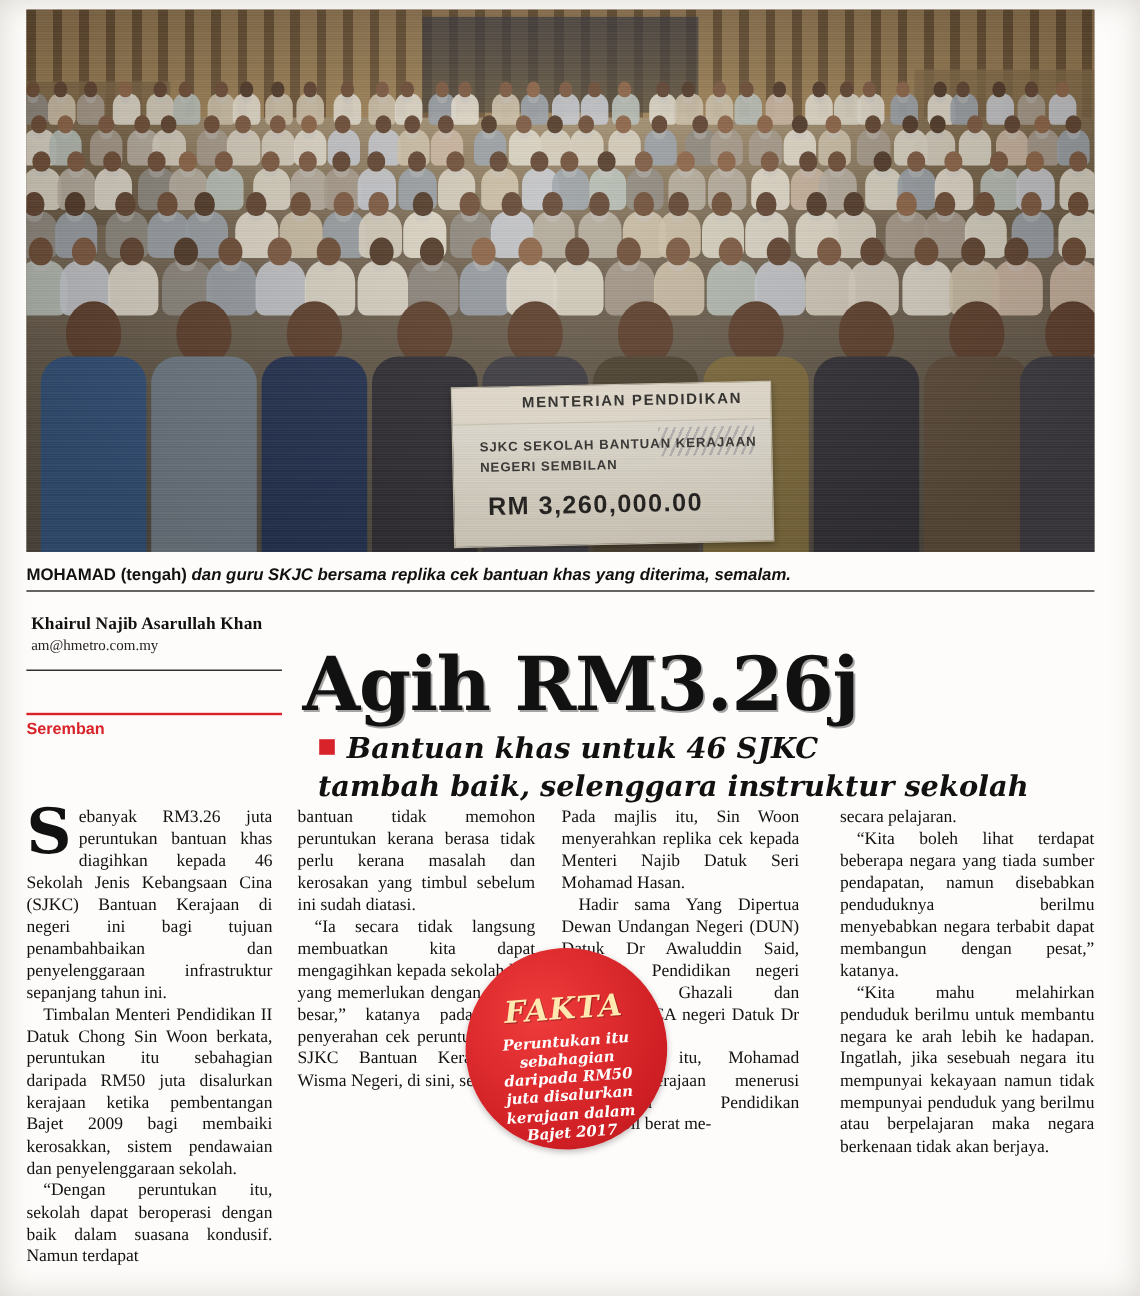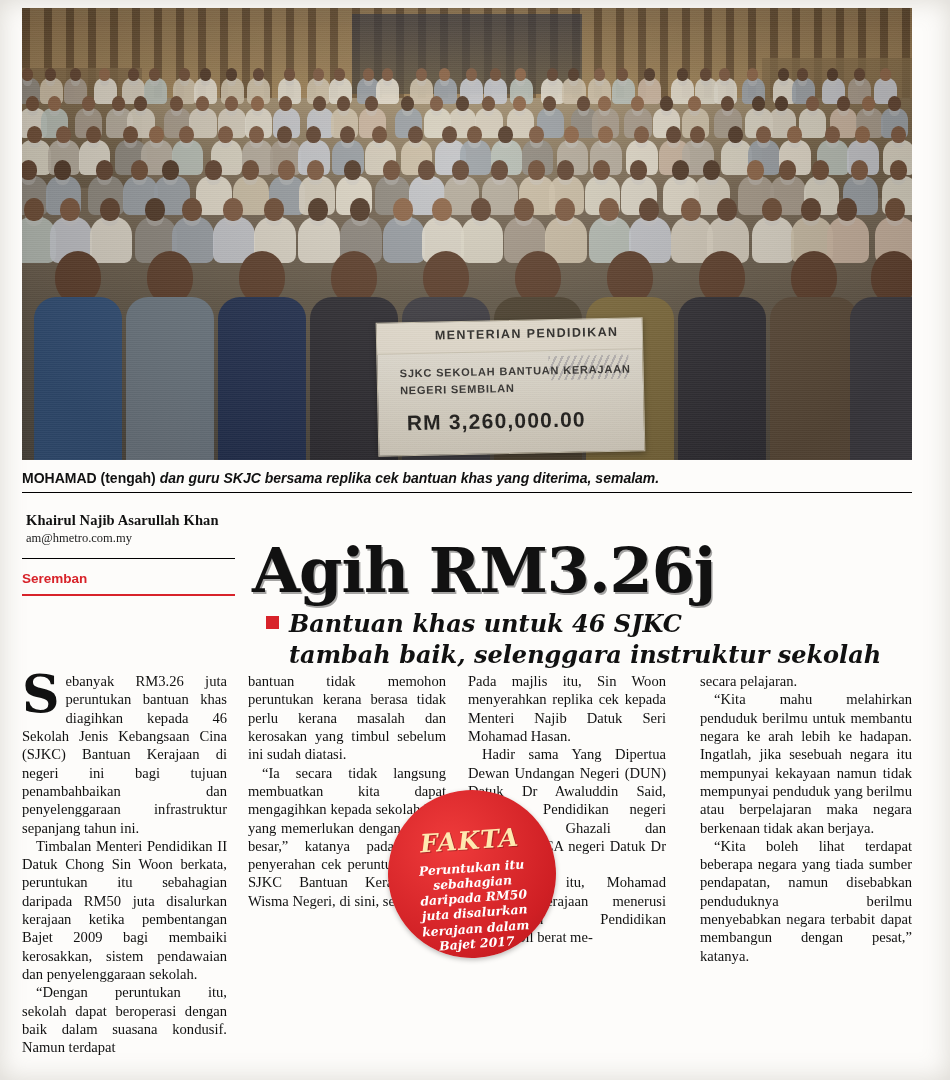--- a/index.html
+++ b/index.html
@@ -235,35 +235,35 @@
   }
   .kicker-square {
     position: absolute;
     left: 266px;
     top: 616px;
     width: 13px;
     height: 13px;
     background: #d8232a;
   }
   .kicker .l1 { display: block; padding-left: 24px; }
-  .kicker .l2 { display: block; padding-left: 0; margin-left: 24px; }
+  .kicker .l2 { display: block; padding-left: 0; }
 
   
   .rule-loc {
     position: absolute;
     left: 22px;
     top: 594px;
     width: 213px;
     height: 2px;
     background: #d8232a;
   }
   .location {
     position: absolute;
     left: 22px;
-    top: 571px;
+    top: 600px;
     font-family: "Liberation Sans", sans-serif;
     font-size: 13.5px;
     font-weight: bold;
     color: #d8232a;
   }
 
   
   .col {
     position: absolute;
     top: 672px;
@@ -713,22 +713,22 @@
       <p class="first">bantuan tidak memohon peruntukan kerana berasa tidak perlu kerana masalah dan kerosakan yang timbul sebelum ini sudah diatasi.</p>
       <p>“Ia secara tidak langsung membuatkan kita dapat mengagihkan kepada sekolah lain yang memerlukan dengan jumlah besar,” katanya pada majlis penyerahan cek peruntukan khas SJKC Bantuan Kerajaan di Wisma Negeri, di sini, semalam.</p>
     </div>
   <div class="col" id="col3">
       <p class="first">Pada majlis itu, Sin Woon menyerahkan replika cek kepada Menteri Najib Datuk Seri Mohamad Hasan.</p>
       <p>Hadir sama Yang Dipertua Dewan Undangan Negeri (DUN) Datuk Dr Awaluddin Said, Pengarah Pendidikan negeri PKharudin Ghazali dan Pengerusi MCA negeri Datuk Dr Lim Chin Fui.</p>
       <p>Sementara itu, Mohamad berkata, kerajaan menerusi Kementerian Pendidikan mengambil berat me-</p>
     </div>
   <div class="col" id="col4">
       <p class="first">secara pelajaran.</p>
+      <p>“Kita boleh lihat terdapat beberapa negara yang tiada sumber pendapatan, namun disebabkan penduduknya berilmu menyebabkan negara terbabit dapat membangun dengan pesat,” katanya.</p>
       <p>“Kita mahu melahirkan penduduk berilmu untuk membantu negara ke arah lebih ke hadapan. Ingatlah, jika sesebuah negara itu mempunyai kekayaan namun tidak mempunyai penduduk yang berilmu atau berpelajaran maka negara berkenaan tidak akan berjaya.</p>
-      <p>“Kita boleh lihat terdapat beberapa negara yang tiada sumber pendapatan, namun disebabkan penduduknya berilmu menyebabkan negara terbabit dapat membangun dengan pesat,” katanya.</p>
     </div>
 
   <div class="fakta">
     <div class="f-title">FAKTA</div>
     <div class="f-body">Peruntukan itu sebahagian daripada RM50 juta disalurkan kerajaan dalam Bajet 2017</div>
   </div>
 
   <div class="edge"></div>
 </div>
 

